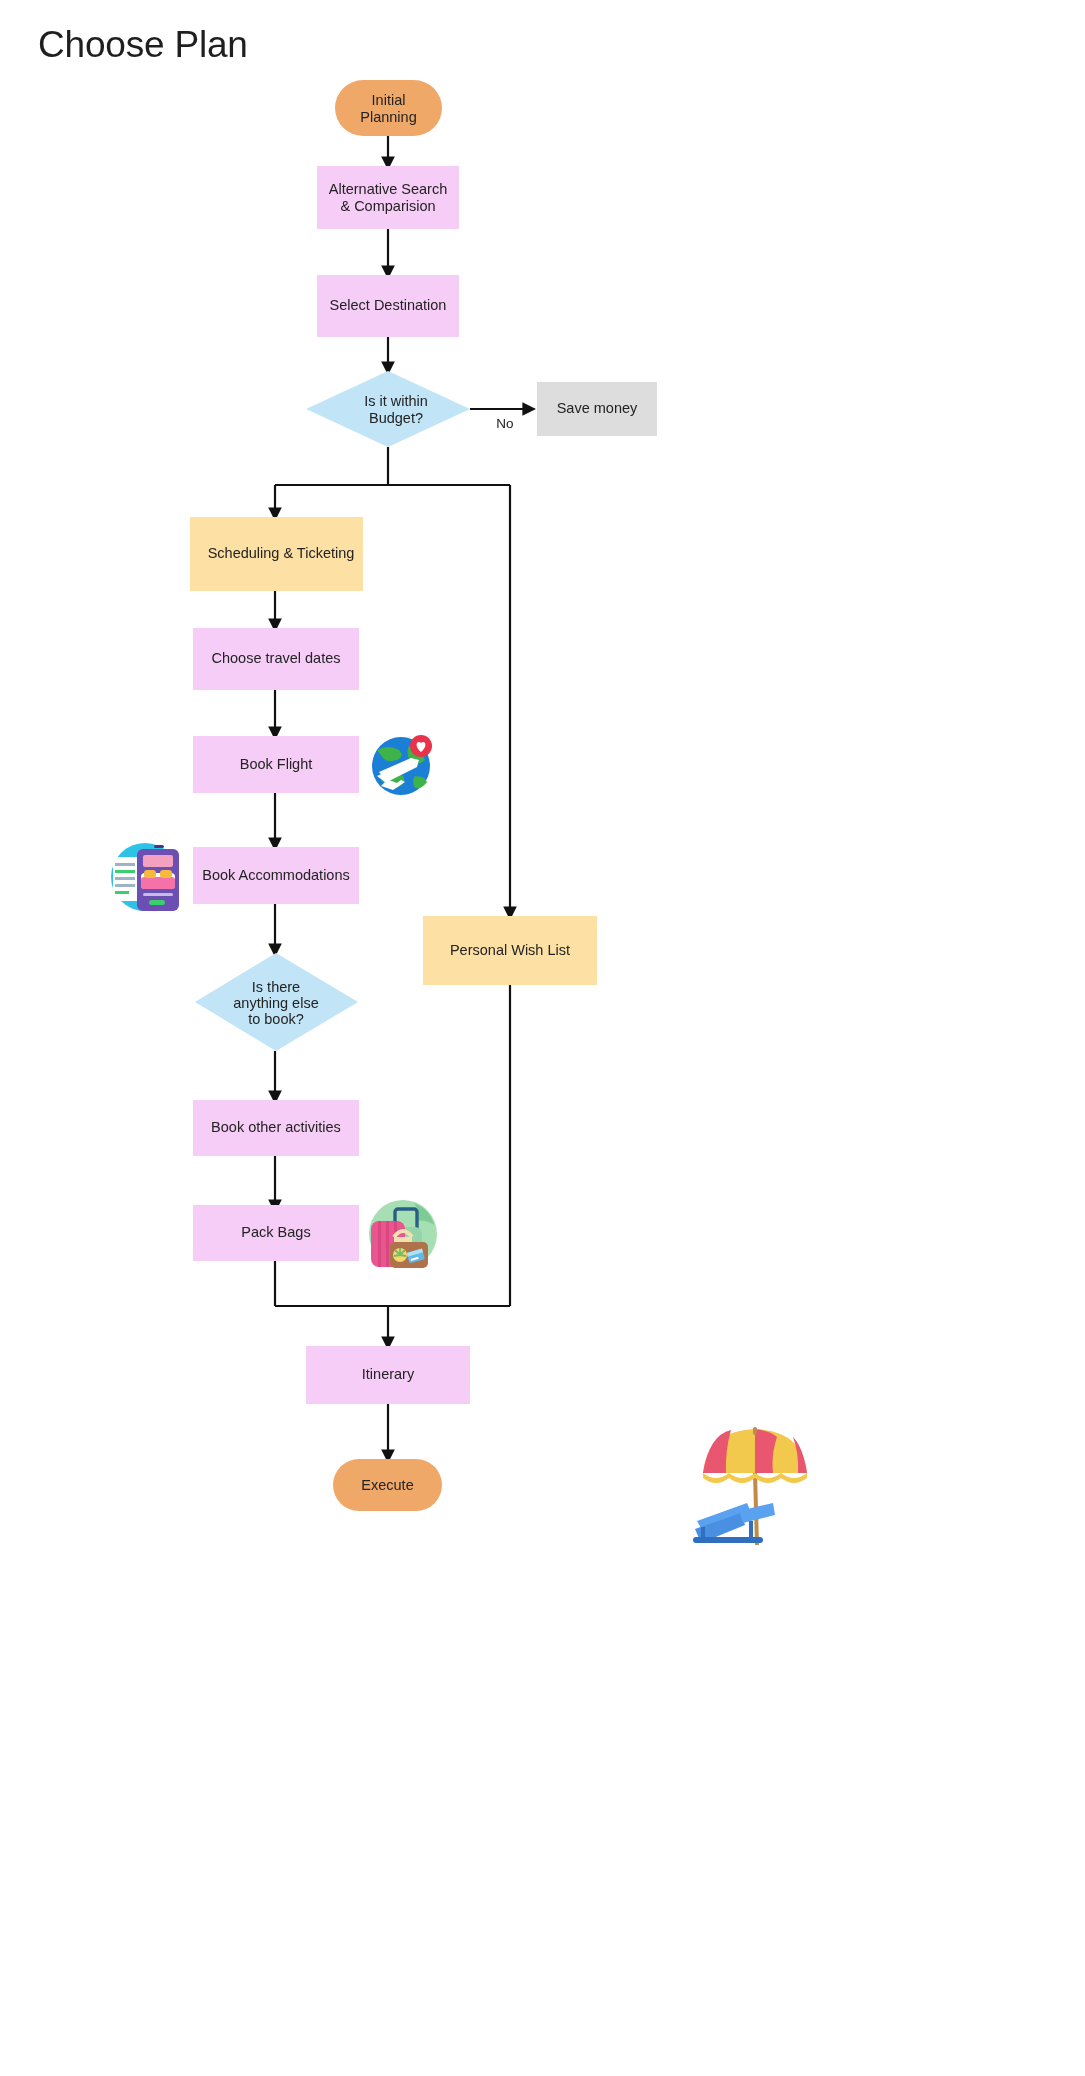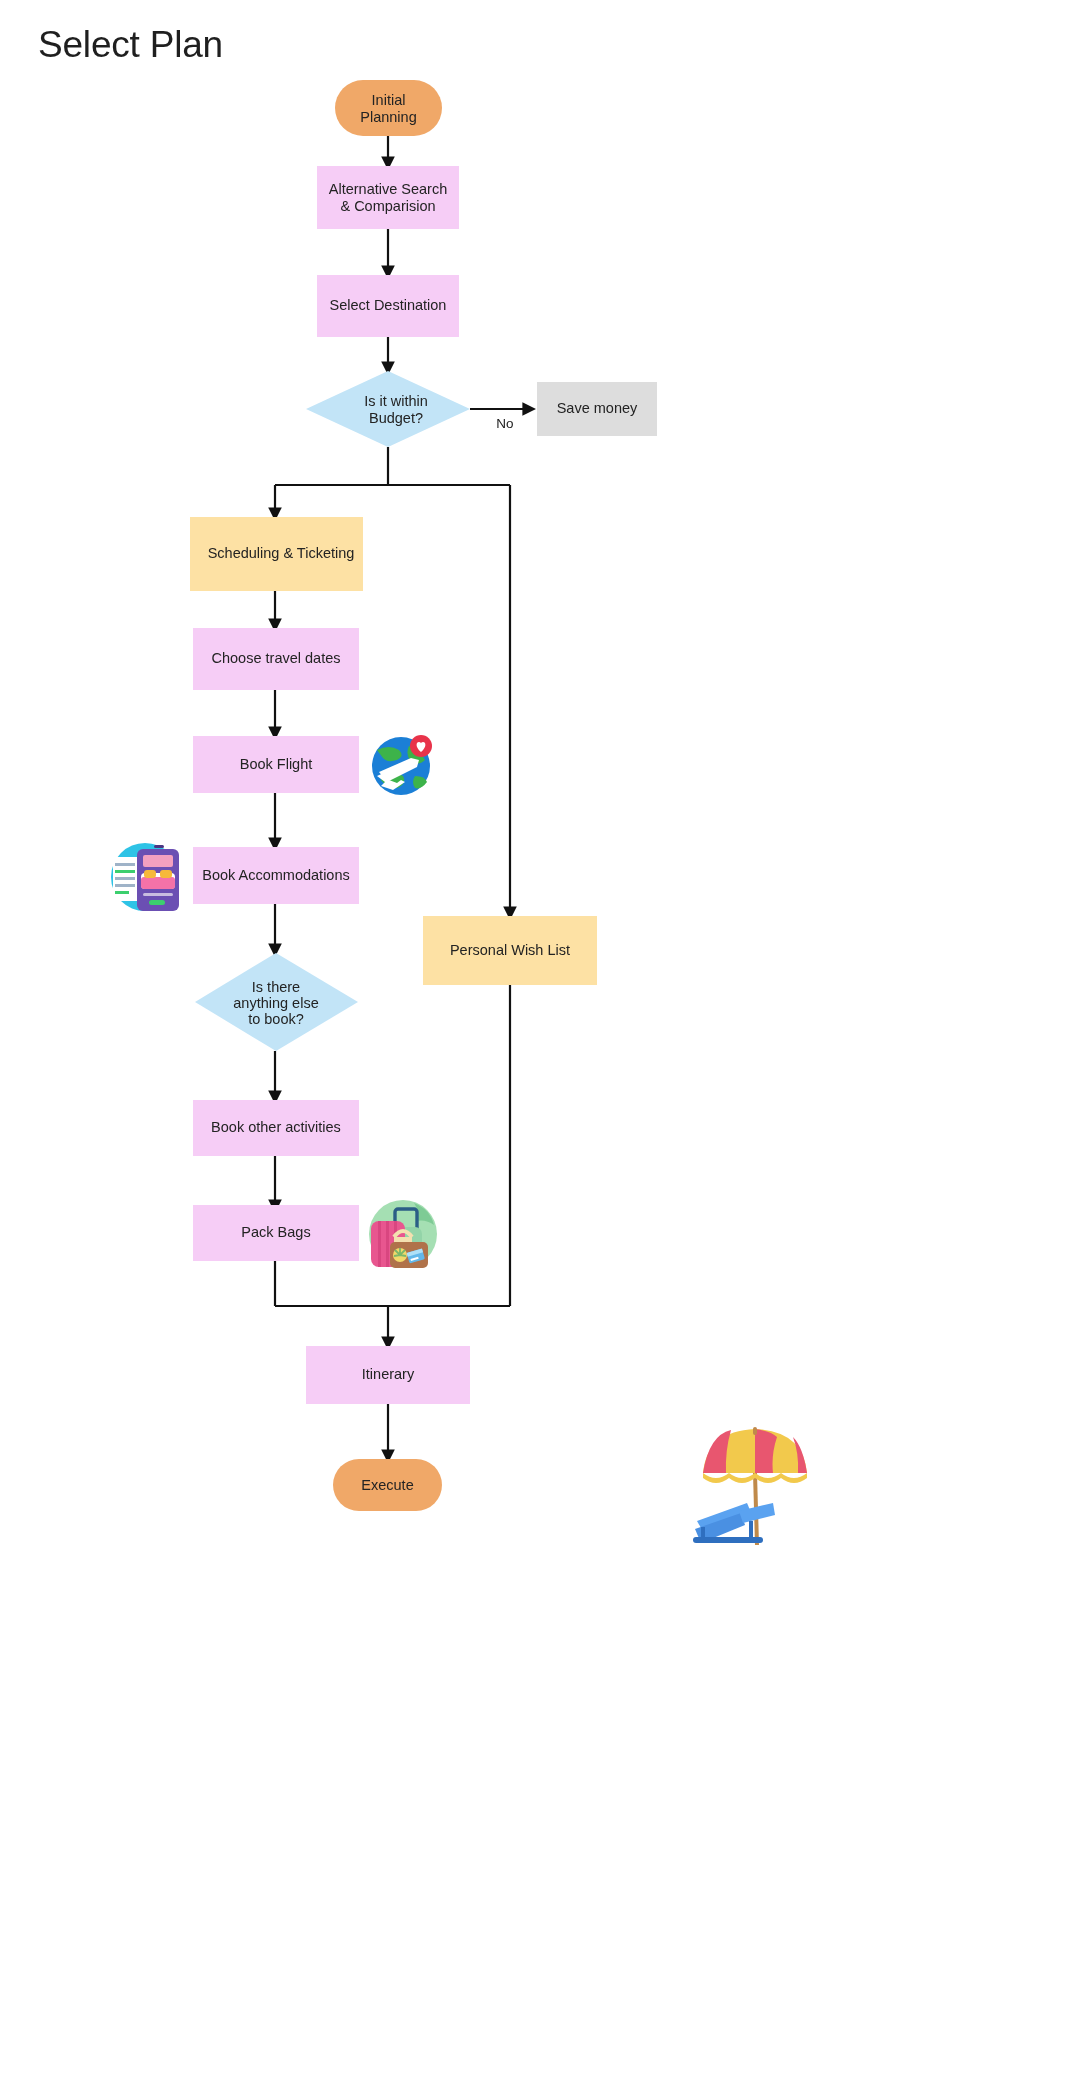--- a/index.html
+++ b/index.html
@@ -58,21 +58,21 @@
   }
   .shape {
     stroke: none;
   }
 </style>
 </head>
 <body>
 
 <div id="canvas">
 
-  <div id="page-title">Select Plan</div>
+  <div id="page-title">Choose Plan</div>
 
   <svg id="flow" viewBox="0 0 1085 2076">
     <defs>
       <marker id="arrow" viewBox="0 0 10 10" refX="8.5" refY="5" markerWidth="6.2" markerHeight="6.2" orient="auto-start-reverse">
         <path d="M 0 0 L 10 5 L 0 10 z" fill="#111111"></path>
       </marker>
       <marker id="arrowup" viewBox="0 0 10 10" refX="8.5" refY="5" markerWidth="6.2" markerHeight="6.2" orient="auto-start-reverse">
         <path d="M 0 0 L 10 5 L 0 10 z" fill="#111111"></path>
       </marker>
     </defs>

